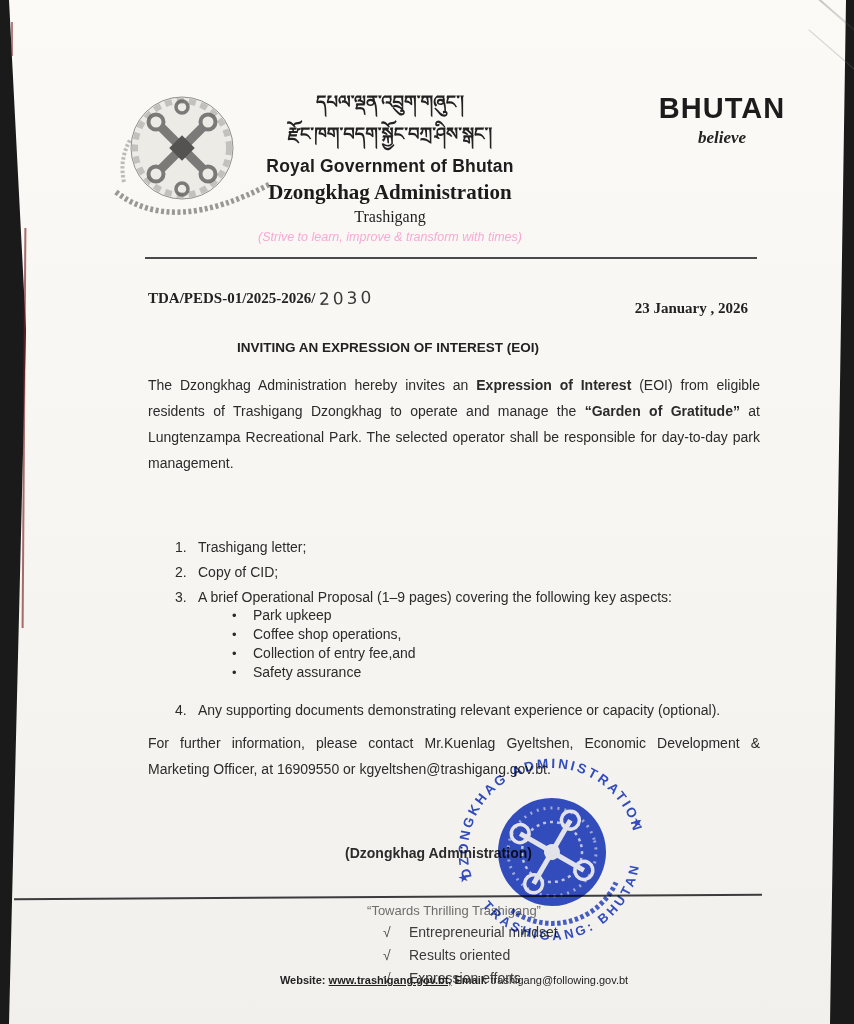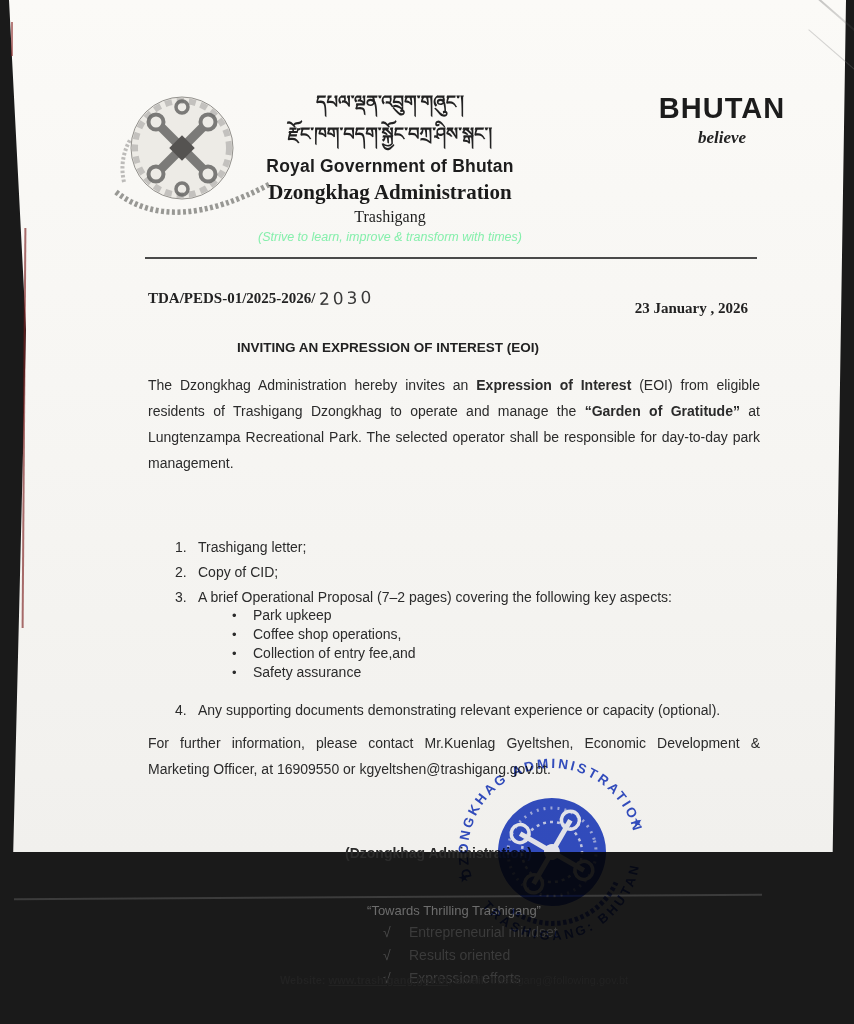--- a/index.html
+++ b/index.html
@@ -1,36 +1,36 @@
 <!DOCTYPE html>
 <html><head>
 <meta charset="utf-8">
 <style>
   html,body{margin:0;padding:0;background:#1a1a1a;width:854px;height:1024px;overflow:hidden;
             font-family:"Liberation Sans",sans-serif;}
-  .stage{position:relative;width:854px;height:852px;}
+  .stage{position:relative;width:854px;height:1024px;}
   .paper{position:absolute;inset:0;
          background:linear-gradient(180deg,#fbfaf7 0%,#f7f6f3 45%,#f1f0ed 100%);
          clip-path:polygon(9px 0,846px 0,830px 1024px,9px 1024px,26px 330px);}
   .abs{position:absolute;}
   
   .crease1{left:778px;top:14px;width:118px;height:2px;transform:rotate(41deg);
            background:linear-gradient(90deg,rgba(90,90,90,.45),rgba(120,120,120,.06));}
   .crease2{left:800px;top:52px;width:70px;height:1px;transform:rotate(41deg);background:rgba(120,120,120,.3);}
   .rededge{left:23px;top:228px;width:2px;height:400px;background:#7c2020;opacity:.65;transform:rotate(.4deg);}
   .rededge2{left:11px;top:22px;width:2px;height:34px;background:#8a2a2a;opacity:.6;}
   
   .emblem{left:112px;top:88px;}
   .centerhead{left:240px;top:86px;width:300px;text-align:center;}
   .dz{font-family:"DejaVu Sans",sans-serif;font-weight:bold;font-size:18px;line-height:32px;
       color:#222;white-space:nowrap;}
   .rgob{font-size:17.5px;font-weight:bold;color:#1d1d1d;margin-top:6px;letter-spacing:.2px;}
   .dzadmin{font-family:"Liberation Serif",serif;font-weight:bold;font-size:21px;color:#1b1b1b;margin-top:3px;}
   .tgang{font-family:"Liberation Serif",serif;font-weight:normal;font-size:16px;color:#1d1d1d;margin-top:3px;}
-  .motto{font-style:italic;font-size:12.5px;color:#86efac;margin-top:4px;}
+  .motto{font-style:italic;font-size:12.5px;color:#f9a8d4;margin-top:4px;}
   .brand{left:647px;top:92px;width:150px;text-align:center;}
   .brand-title{font-size:29px;font-weight:bold;letter-spacing:1px;color:#1c1c1c;}
   .brand-tag{font-family:"Liberation Serif",serif;font-style:italic;font-weight:bold;font-size:17px;
              color:#222;margin-top:3px;}
   .hrule{left:145px;top:257px;width:612px;height:2px;background:#4a4a4a;}
   
   .refrow{left:148px;top:288px;width:612px;display:flex;justify-content:space-between;}
   .refnum{font-family:"Liberation Serif",serif;font-weight:bold;font-size:15px;color:#222;}
   .handwritten{font-family:"DejaVu Sans",sans-serif;font-weight:400;font-size:17px;letter-spacing:3px;
                color:#3a3a3a;display:inline-block;transform:rotate(-2deg);vertical-align:-1px;}
@@ -127,21 +127,21 @@
       <div class="numrow">
       <span class="n">1.</span>
       <span>Trashigang letter;</span>
     </div>
       <div class="numrow">
       <span class="n">2.</span>
       <span>Copy of CID;</span>
     </div>
       <div class="numrow">
       <span class="n">3.</span>
-      <span>A brief Operational Proposal (7–2 pages) covering the following key aspects:</span>
+      <span>A brief Operational Proposal (1–9 pages) covering the following key aspects:</span>
     </div>
     </div>
 
   <div class="abs bullets">
       <div class="bulrow">
       <span class="b">•</span>
       <span>Park upkeep</span>
     </div>
       <div class="bulrow">
       <span class="b">•</span>

